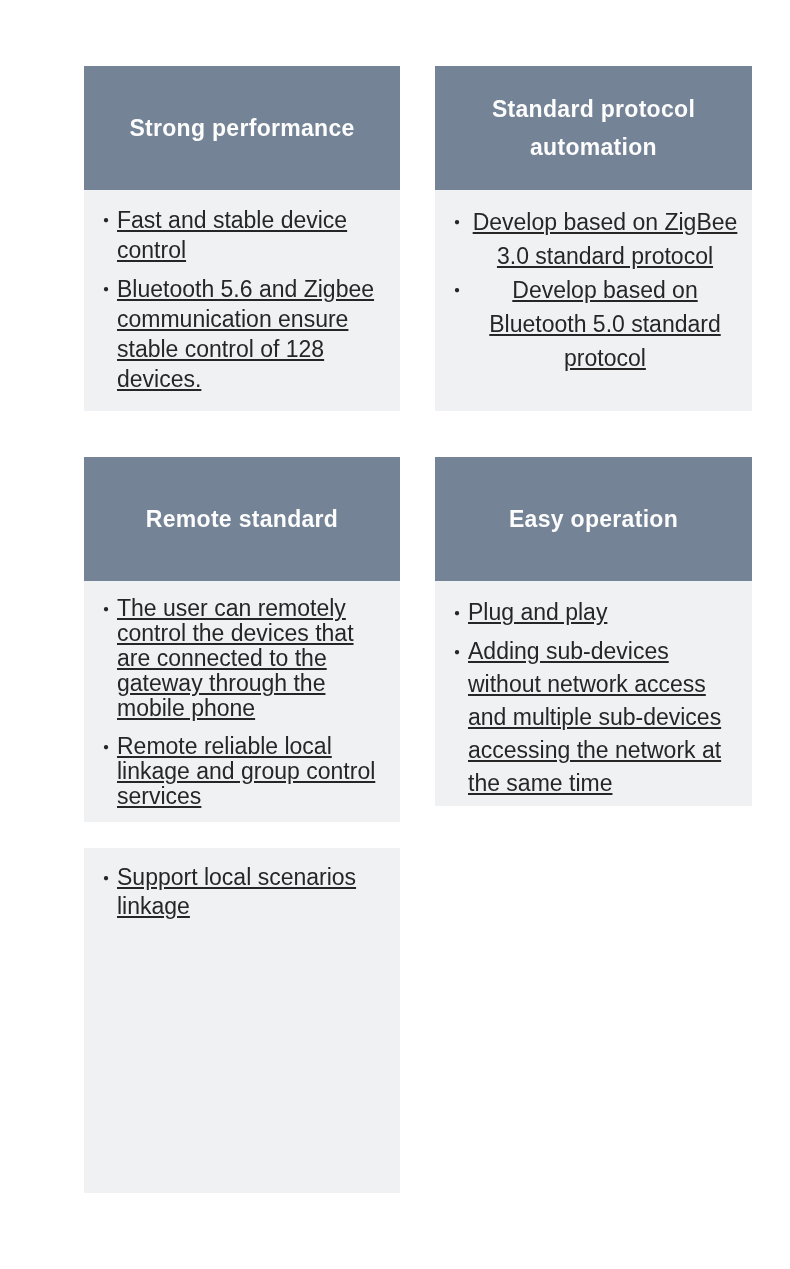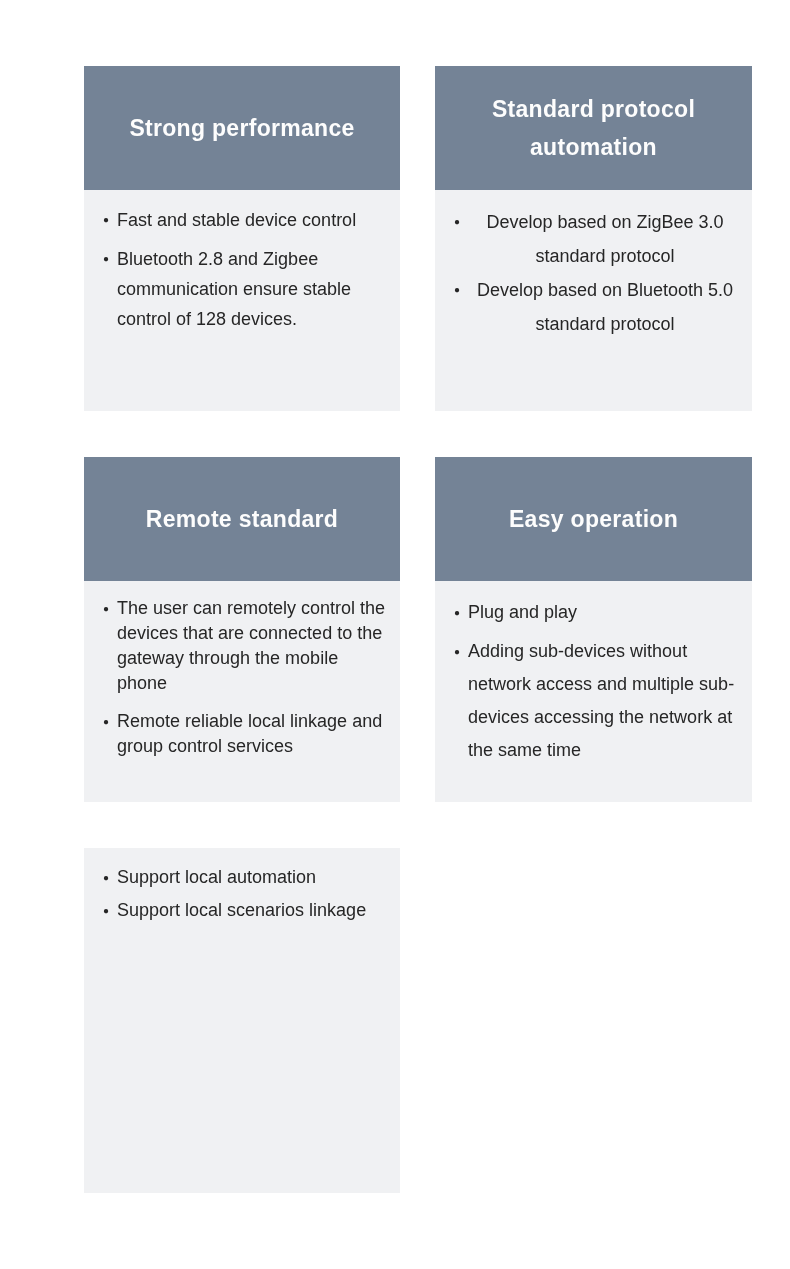--- a/index.html
+++ b/index.html
@@ -52,21 +52,22 @@
     letter-spacing: 0.3px;
   }
   .card-body {
     flex: 1 1 auto;
     background: var(--body-bg);
     padding: 15px 10px 0 19px;
   }
   .bullets {
     list-style: none;
     color: var(--body-text);
-    font-size: 18px;
+    font-size: 23px;
+    text-decoration: underline;
   }
   .bullets li {
     position: relative;
     padding-left: 14px;
     line-height: 30px;
     margin-bottom: 9px;
   }
   .bullets li::before {
     content: "\25CF";
     position: absolute;
@@ -85,21 +86,21 @@
 <body>
 
 <main class="grid" id="feature-grid">
   <section class="card">
     <header class="card-header">
       <h2 class="card-title">Strong performance</h2>
     </header>
     <div class="card-body">
       <ul class="bullets">
           <li>Fast and stable device control</li>
-          <li>Bluetooth 2.8 and Zigbee communication ensure stable control of 128 devices.</li>
+          <li>Bluetooth 5.6 and Zigbee communication ensure stable control of 128 devices.</li>
         </ul>
     </div>
   </section>
 
   <section class="card">
     <header class="card-header">
       <h2 class="card-title">Standard protocol automation</h2>
     </header>
     <div class="card-body">
       <ul class="bullets">
@@ -129,18 +130,17 @@
       <ul class="bullets">
           <li>Plug and play</li>
           <li>Adding sub-devices without network access and multiple sub-devices accessing the network at the same time</li>
         </ul>
     </div>
   </section>
 
   <section class="card">
     <div class="card-body">
       <ul class="bullets">
-          <li>Support local automation</li>
           <li>Support local scenarios linkage</li>
         </ul>
     </div>
   </section>
 </main>
 
 </body></html>

